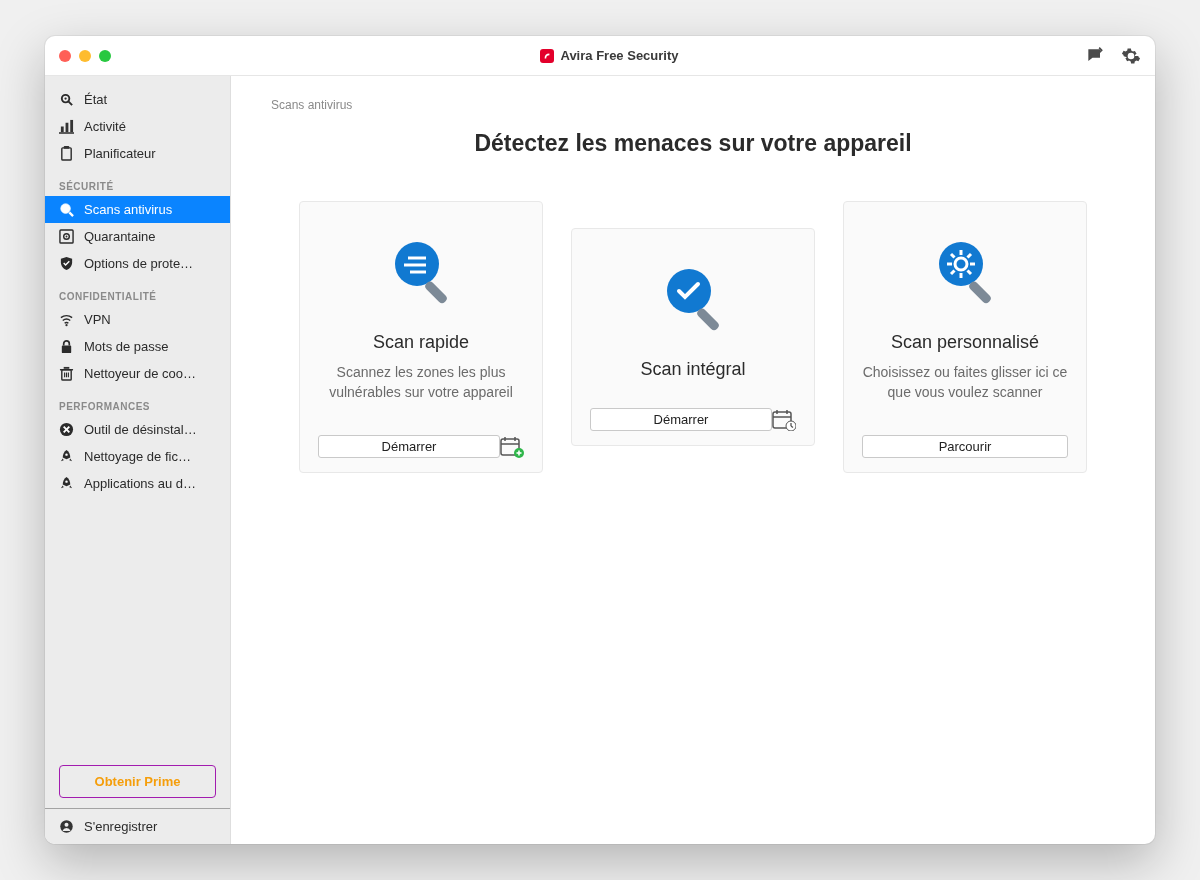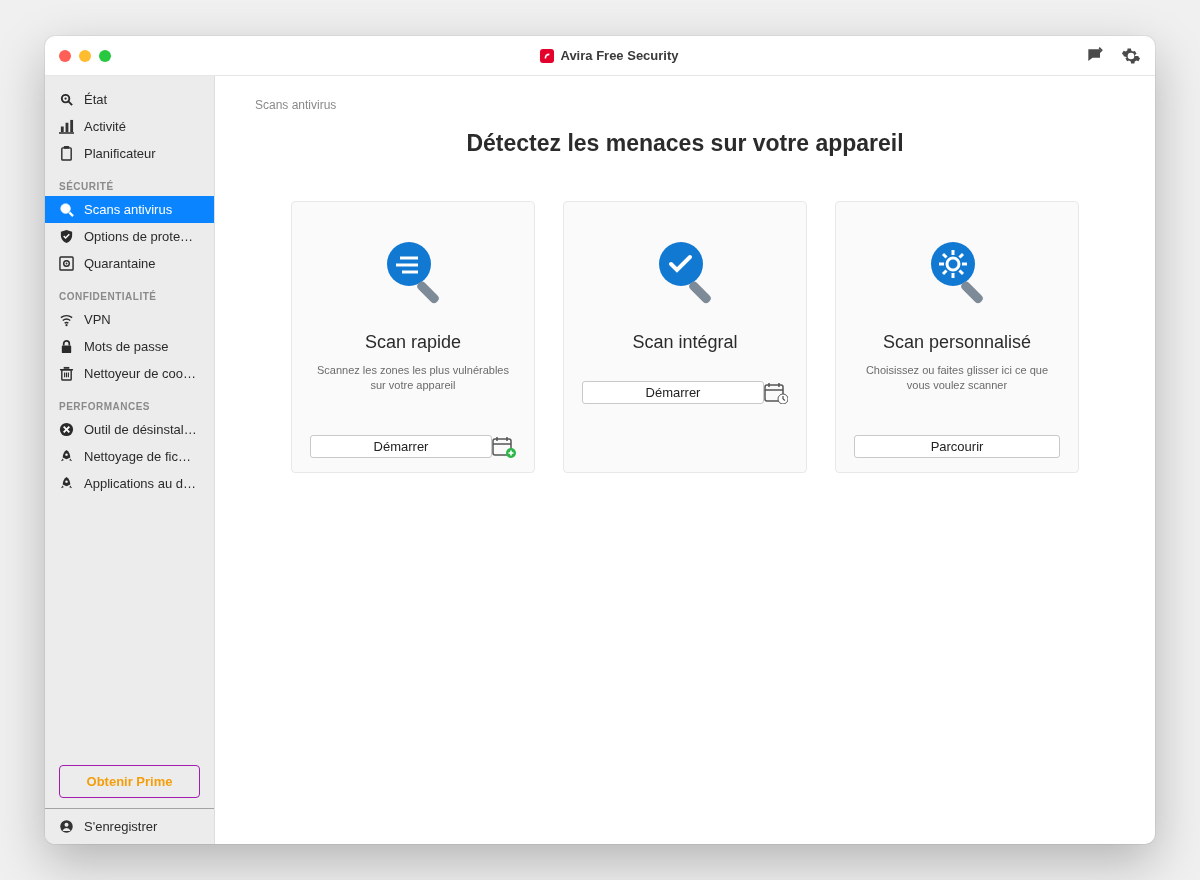--- a/index.html
+++ b/index.html
@@ -46,21 +46,21 @@
   .brand-badge {
     width: 14px; height: 14px; background: #e3002b; border-radius: 3px;
     display: inline-flex; align-items: center; justify-content: center;
   }
   .titlebar-actions {
     position: absolute; right: 14px; top: 10px; display: flex; gap: 16px; color: #4a4a4a;
   }
   .icon-btn { width: 20px; height: 20px; cursor: pointer; }
   .body { flex: 1; display: flex; min-height: 0; }
   .sidebar {
-    width: 170px;
+    width: 186px;
     background: #ececec;
     border-right: 1px solid #dedede;
     display: flex;
     flex-direction: column;
     padding-top: 10px;
   }
   .nav-list { list-style: none; }
   .nav-item {
     display: flex; align-items: center; gap: 10px;
     padding: 6px 14px;
@@ -97,33 +97,33 @@
     cursor: pointer;
   }
   .main {
     flex: 1;
     padding: 22px 40px;
     overflow: auto;
   }
   .breadcrumb { font-size: 12px; color: #8a8a8a; margin-bottom: 18px; }
   .page-title { font-size: 23px; font-weight: 600; color: #2b2b2b; text-align: center; margin-bottom: 44px; }
   .cards {
-    display: flex; gap: 28px; justify-content: center;
+    display: flex; gap: 28px; justify-content: center; align-items: center;
   }
   .card {
     width: 244px;
     background: #fafafa;
     border: 1px solid #e8e8e8;
     border-radius: 4px;
     display: flex; flex-direction: column; align-items: center;
     padding: 28px 18px 14px;
   }
   .card-icon { width: 86px; height: 86px; margin-bottom: 16px; }
   .card-title { font-size: 18px; color: #2b2b2b; font-weight: 400; margin-bottom: 10px; text-align:center;}
-  .card-desc { font-size: 11px; color: #6b6b6b; text-align: center; line-height: 1.4; min-height: 54px; }
+  .card-desc { font-size: 14px; color: #6b6b6b; text-align: center; line-height: 1.4; min-height: 54px; }
   .card-actions {
     margin-top: 18px; width: 100%;
     display: flex; align-items: center; 
   }
   .start-btn {
     flex: 1;
     background: #fff;
     border: 1px solid #c9c9c9;
     border-radius: 3px;
     font-size: 13px;
@@ -192,29 +192,29 @@
   <div class="section-header">SÉCURITÉ</div>
   <ul class="nav-list">
             <li class="nav-item active">
     <svg class="nav-icon" viewBox="0 0 16 16">
                 <use href="#scan-icon"></use>
               </svg>
     <span class="nav-label">Scans antivirus</span>
   </li>
             <li class="nav-item">
     <svg class="nav-icon" viewBox="0 0 16 16">
+                <use href="#vault-icon"></use>
+              </svg>
+    <span class="nav-label">Quarantaine</span>
+  </li>
+            <li class="nav-item">
+    <svg class="nav-icon" viewBox="0 0 16 16">
                 <use href="#shield-check-icon"></use>
               </svg>
     <span class="nav-label">Options de prote…</span>
-  </li>
-            <li class="nav-item">
-    <svg class="nav-icon" viewBox="0 0 16 16">
-                <use href="#vault-icon"></use>
-              </svg>
-    <span class="nav-label">Quarantaine</span>
   </li>
           </ul>
 
   <div class="section-header">CONFIDENTIALITÉ</div>
   <ul class="nav-list">
             <li class="nav-item">
     <svg class="nav-icon" viewBox="0 0 16 16">
                 <use href="#wifi-lock-icon"></use>
               </svg>
     <span class="nav-label">VPN</span>

